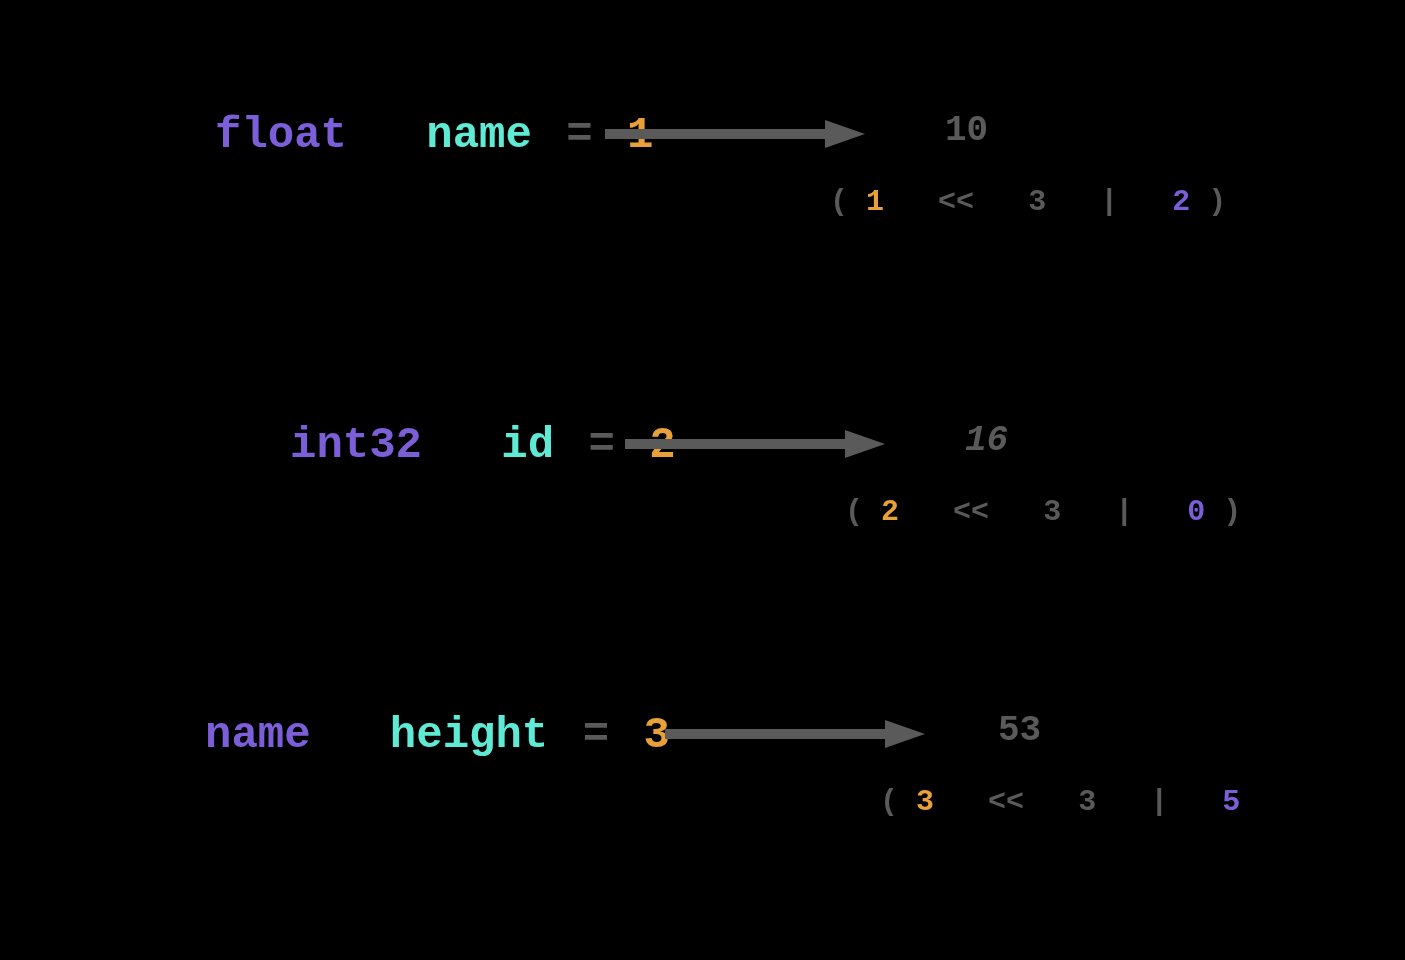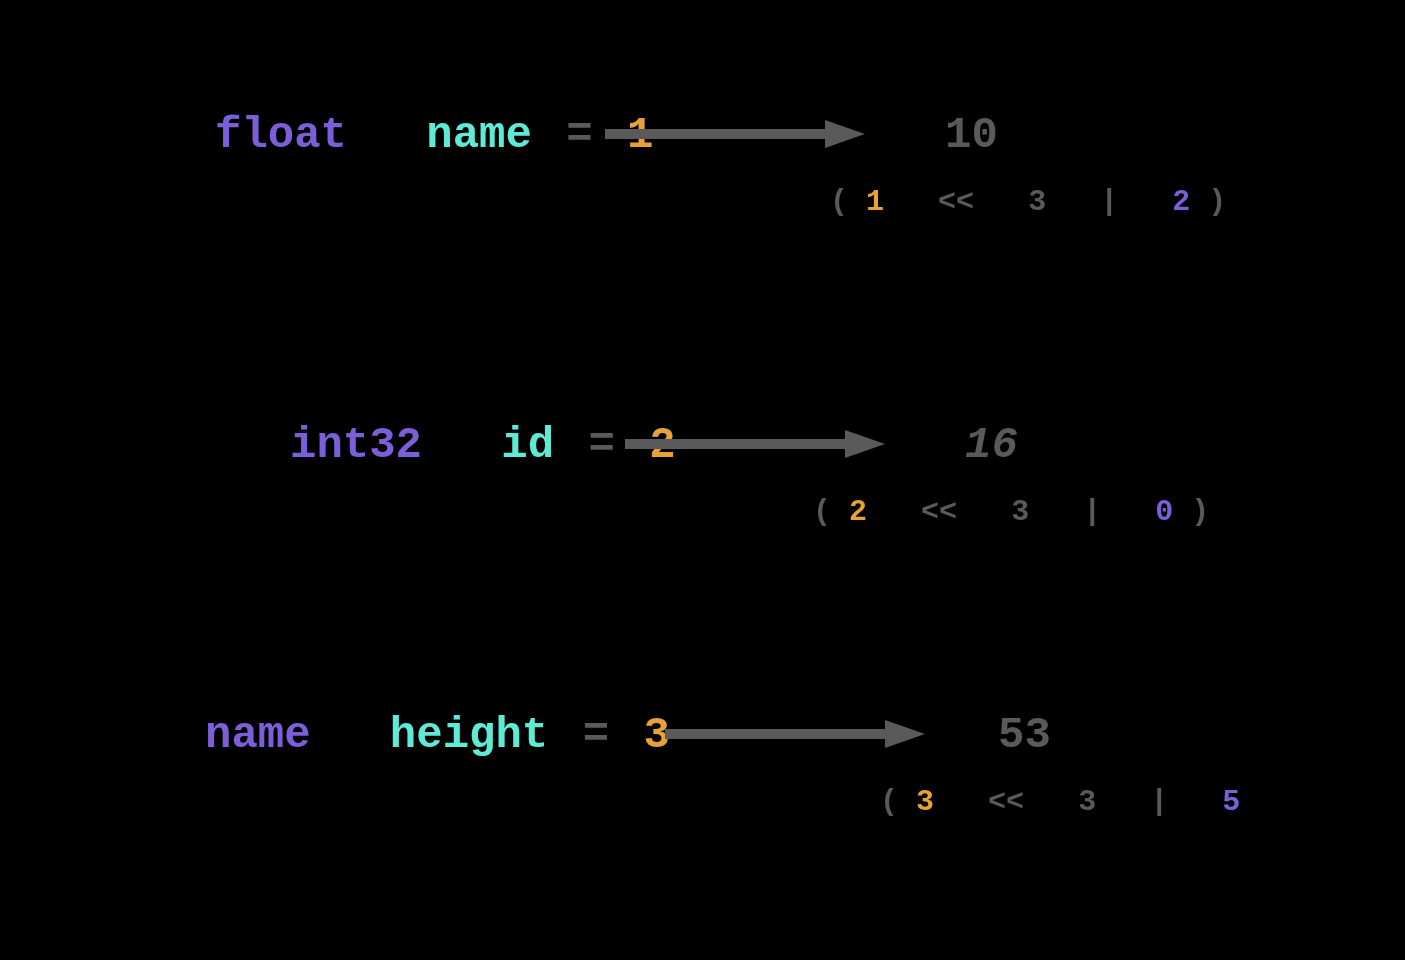--- a/index.html
+++ b/index.html
@@ -44,21 +44,21 @@
     .arrow-line {
       stroke: #5a5a5a;
       stroke-width: 10;
     }
     .arrow-head {
       fill: #5a5a5a;
     }
     .result {
       position: absolute;
       color: #5a5a5a;
-      font-size: 44px;
+      font-size: 36px;
       white-space: nowrap;
       text-align: center;
     }
     .formula {
       position: absolute;
       font-size: 30px;
       white-space: nowrap;
     }
     .paren {
       color: #5a5a5a;
@@ -110,21 +110,21 @@
     <span>&nbsp;</span>
     <span class="varname">id</span>
     <span class="eq">=</span>
     <span class="fieldnum">2</span>
   </div>
   <svg class="arrow" style="left:625px; top:430px;" width="260" height="28">
     <line class="arrow-line" x1="0" y1="14" x2="225" y2="14"></line>
     <polygon class="arrow-head" points="220,0 260,14 220,28"></polygon>
   </svg>
   <div class="result" style="left:965px; top:420px;font-style:italic;">16</div>
-  <div class="formula" style="left:813px; top:495px;">
+  <div class="formula" style="left:845px; top:495px;">
     <span class="paren">(</span>
     <span class="orange">2</span>
     <span>&nbsp;</span>
     <span class="op">&lt;&lt;</span>
     <span>&nbsp;</span>
     <span class="op">3</span>
     <span>&nbsp;</span>
     <span class="op">|</span>
     <span>&nbsp;</span>
     <span class="purple">0</span>

